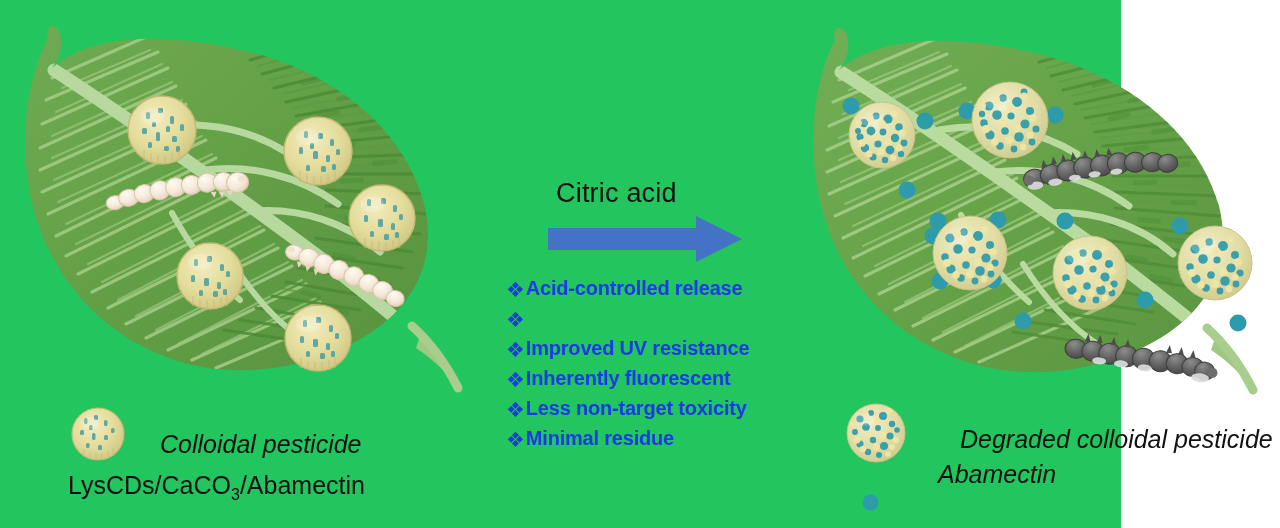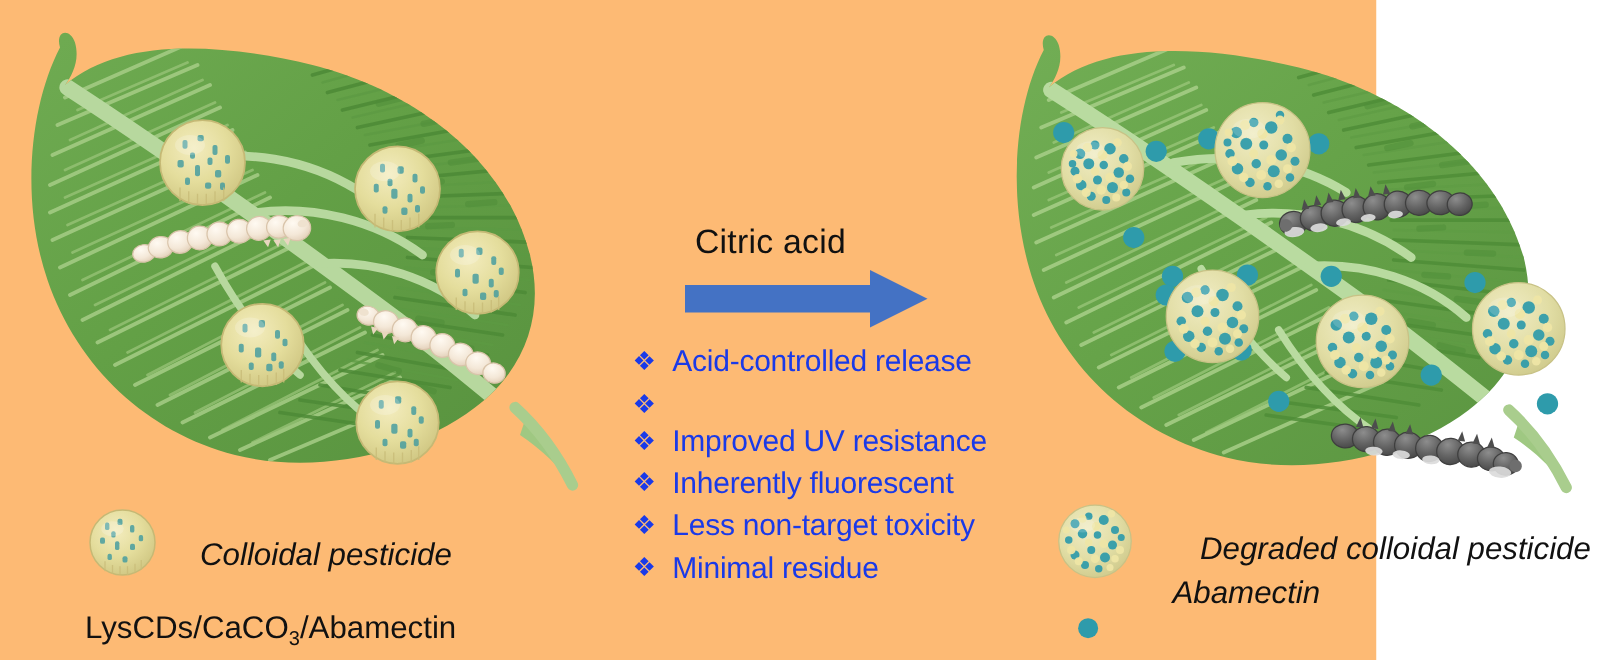--- a/index.html
+++ b/index.html
@@ -1,19 +1,19 @@
 <!DOCTYPE html>
 <html><head>
 <meta charset="utf-8">
 <title>Graphical Abstract</title>
 <style>
   html,body{margin:0;padding:0;background:#ffffff;}
   body{width:1280px;height:528px;overflow:hidden;
        font-family:"Liberation Sans","DejaVu Sans",sans-serif;}
-  #stage{position:relative;width:1101px;height:528px;background:#fdba74;}
+  #stage{position:relative;width:1101px;height:528px;background:#22c55e;padding-left:20px;}
 
   .abs{position:absolute;}
 
   
   #citric-label{
     left:556px;top:178px;width:190px;
     font-size:27px;color:#111;text-align:left;letter-spacing:.2px;
     white-space:nowrap;
   }
   #arrow-wrap{left:546px;top:214px;width:200px;height:52px;}
@@ -26,31 +26,30 @@
     display:flex;align-items:flex-start;
     margin-bottom:9px;
     line-height:1.03;
     white-space:nowrap;
   }
   .bullet-glyph{
     color:#1a3ae8;font-size:21px;font-weight:bold;
     margin-right:1px;line-height:1;position:relative;top:1px;
   }
   .bullet-text{
-    color:#1a3ae8;font-size:24px;font-weight:normal;
+    color:#1a3ae8;font-size:20px;font-weight:bold;
     letter-spacing:-0.2px;
-    margin-left:12px;
   }
 
   
   .legend-text{
     font-size:25px;color:#111;white-space:nowrap;font-style:italic;
   }
   #legend-left-label{left:160px;top:430px;}
-  #legend-left-formula{left:68px;top:488px;font-size:25px;color:#111;white-space:nowrap;}
+  #legend-left-formula{left:68px;top:471px;font-size:25px;color:#111;white-space:nowrap;}
   #legend-left-formula sub{font-size:16px;}
   #legend-right-label{left:938px;top:425px;margin-left:22px;}
   #legend-right-dot-label{left:938px;top:460px;}
 
   #legend-left-sphere{left:70px;top:406px;width:56px;height:56px;}
   #legend-right-sphere{left:845px;top:402px;width:62px;height:62px;}
   #legend-right-dot{left:862px;top:494px;width:17px;height:17px;}
 
   
   #leaf-left{left:0px;top:8px;width:470px;height:400px;}

